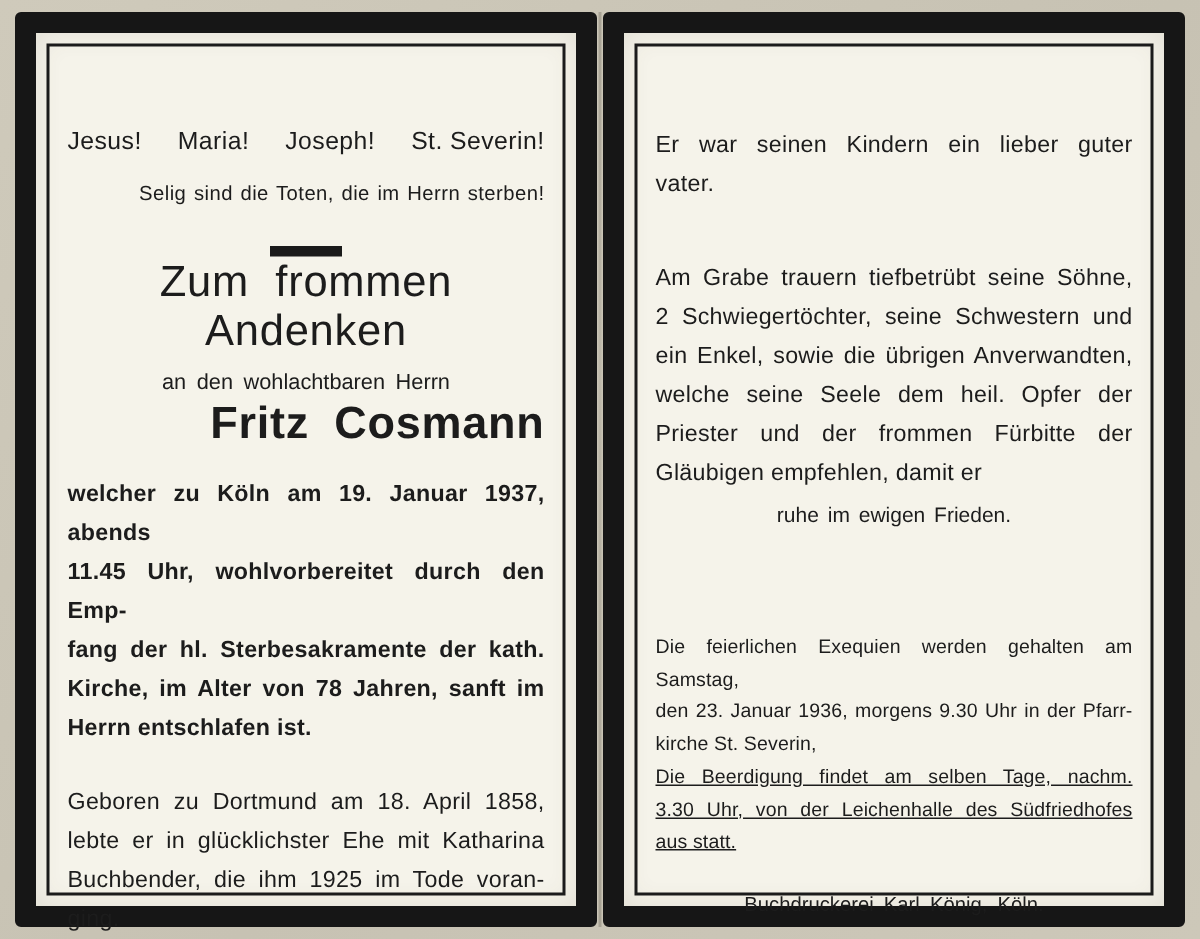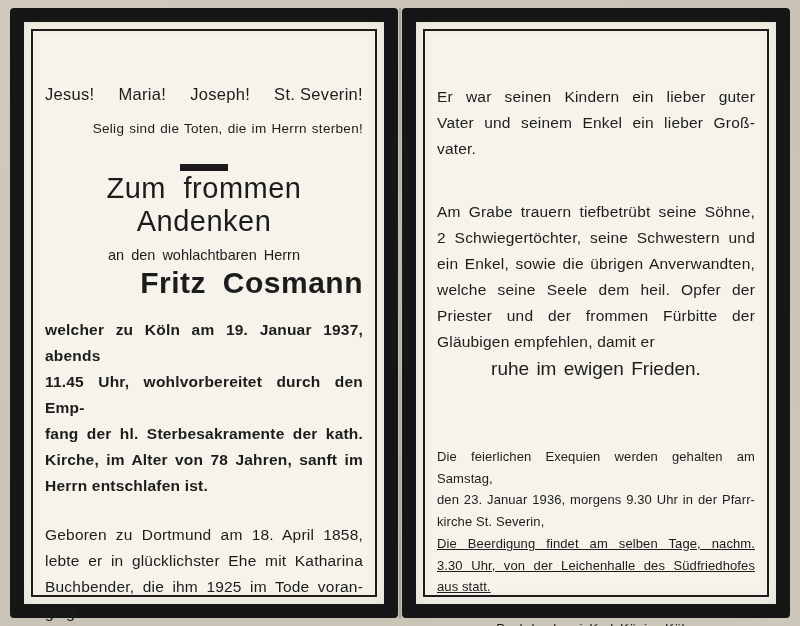--- a/index.html
+++ b/index.html
@@ -90,21 +90,21 @@
     text-align: right;
     word-spacing: 8px;
     letter-spacing: 0.5px;
   }
   .para-death { margin-top: 17px; font-weight: bold; }
   .para-birth { margin-top: 23px; }
 
   .para-family   { margin-top: 37px; }
   .para-mourning { margin-top: 37px; }
   .closing-line {
-    font-size: 19px;
+    font-size: 14px;
     line-height: 26px;
     text-align: center;
     margin-top: 1px;
     word-spacing: 2px;
   }
   .rule-small {
     width: 56px; height: 2px;
     background: #2a2a2a;
     margin: 15px auto 0 auto;
   }
@@ -174,21 +174,20 @@
     </div>
   </div>
 
   <div class="fold-line"></div>
 
   <div class="panel panel-right">
     <div class="frame">
 
       <div class="body-text para-family">
         <div class="jline">Er war seinen Kindern ein lieber guter</div>
-        <div class="jline">Vater und seinem Enkel ein lieber Groß-</div>
         <div class="lline">vater.</div>
       </div>
 
       <div class="body-text para-mourning">
         <div class="jline">Am Grabe trauern tiefbetrübt seine Söhne,</div>
         <div class="jline">2 Schwiegertöchter, seine Schwestern und</div>
         <div class="jline">ein Enkel, sowie die übrigen Anverwandten,</div>
         <div class="jline">welche seine Seele dem heil. Opfer der</div>
         <div class="jline">Priester und der frommen Fürbitte der</div>
         <div class="lline">Gläubigen empfehlen, damit er</div>

